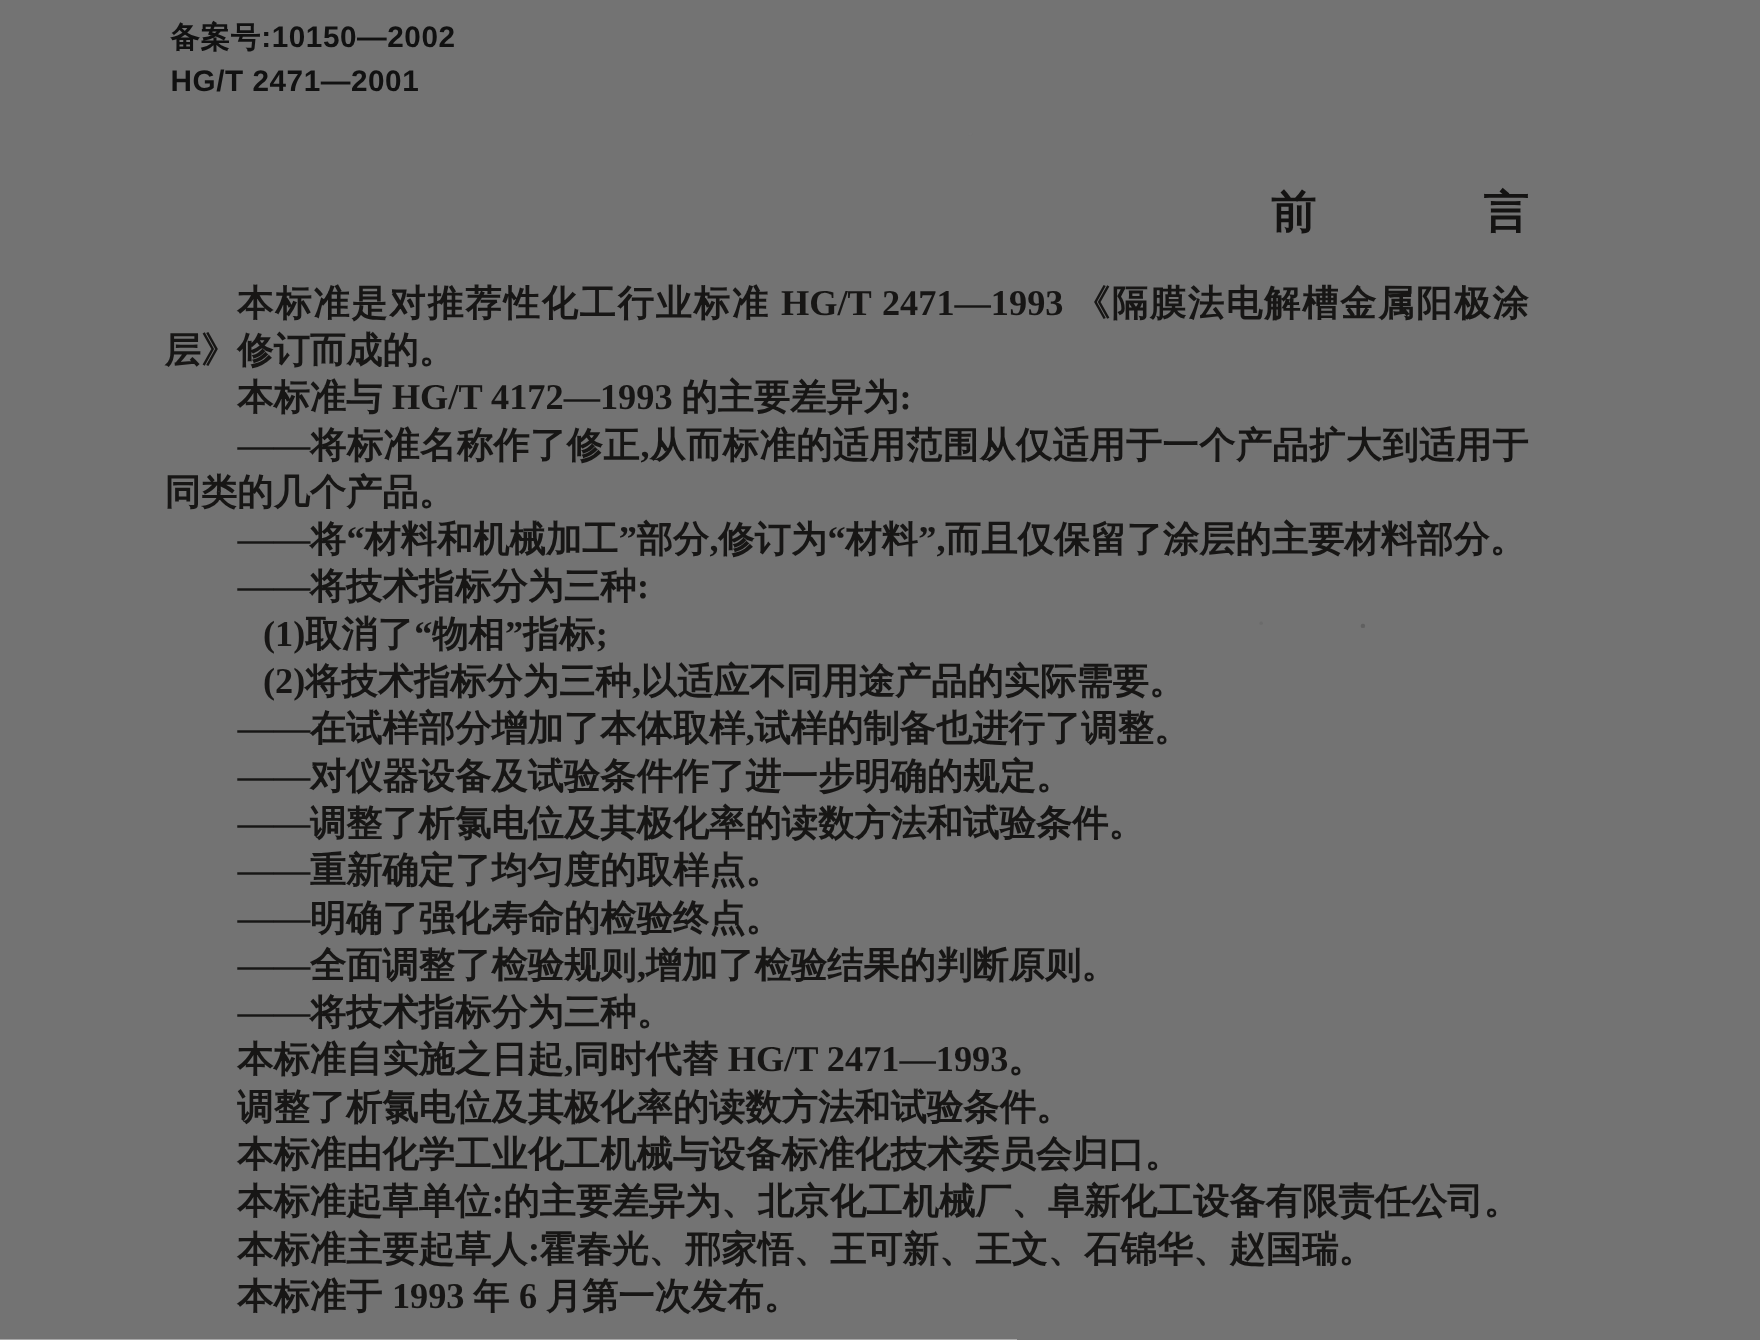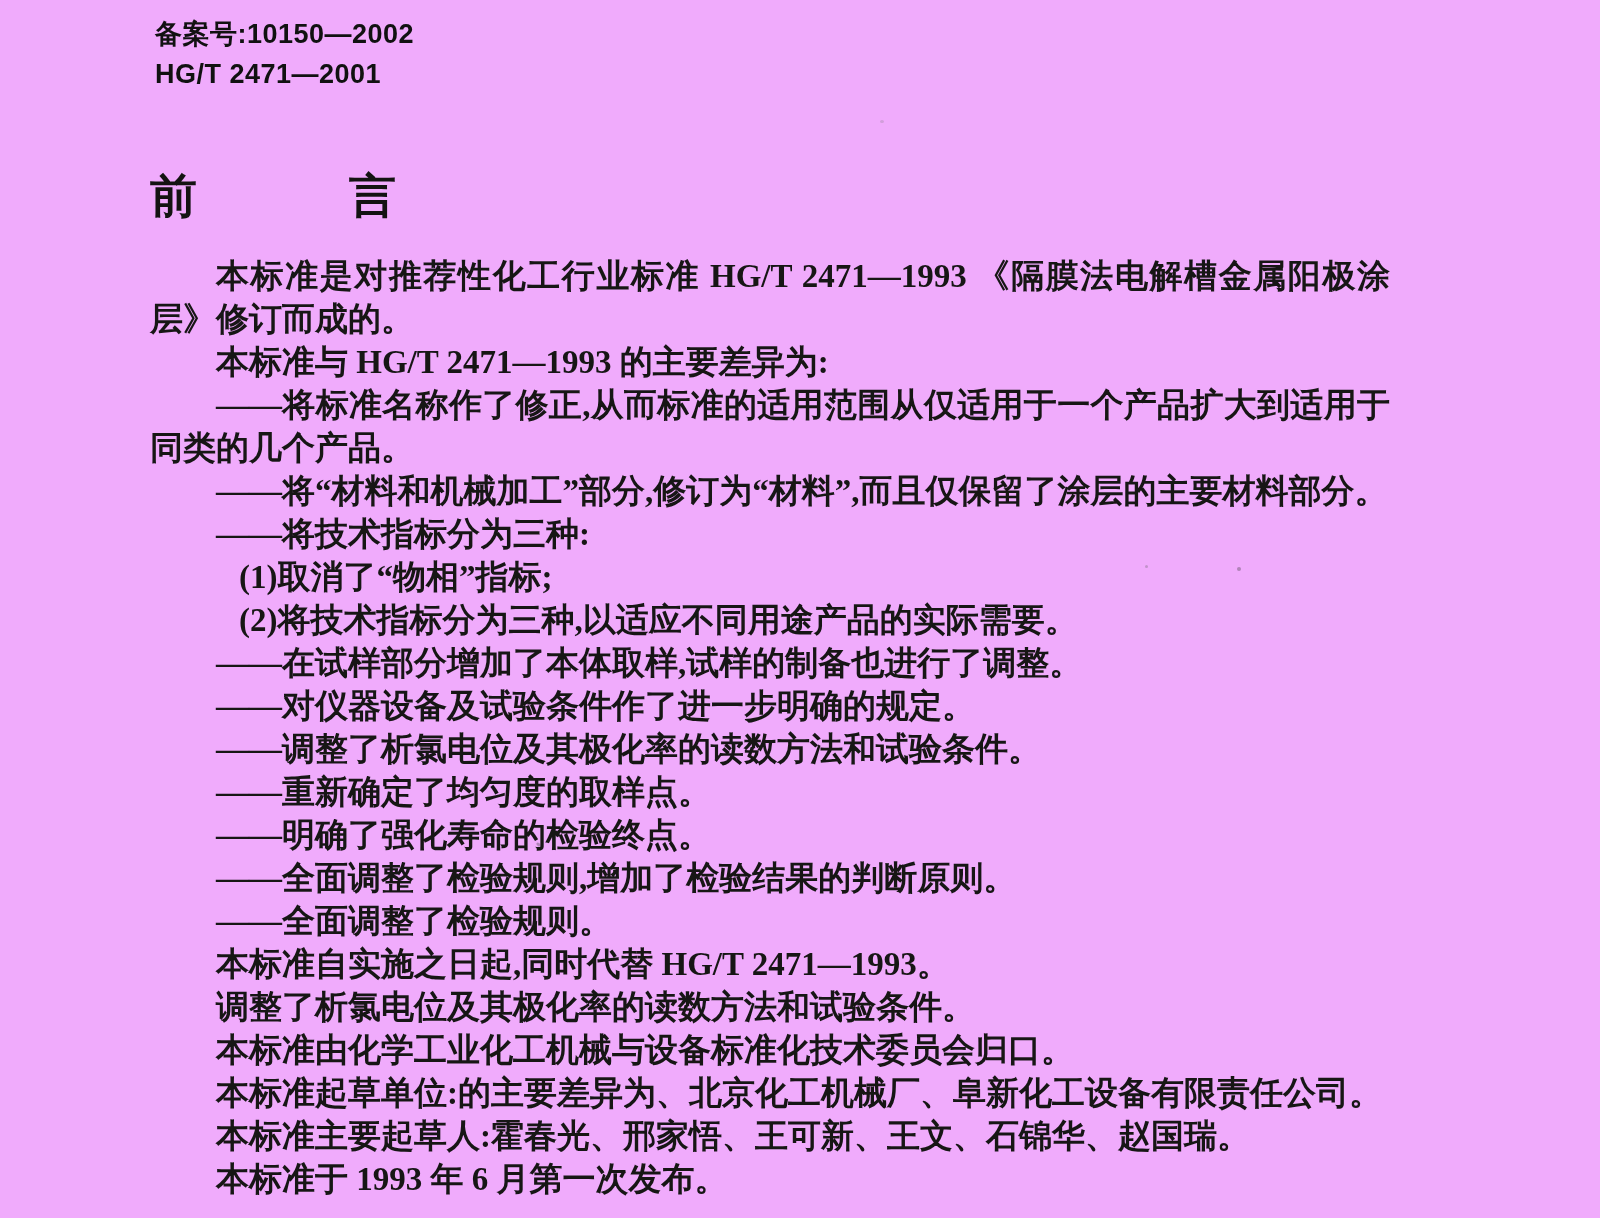--- a/index.html
+++ b/index.html
@@ -1,21 +1,21 @@
 <!DOCTYPE html>
 <html><head>
 <meta charset="utf-8">
 <style>
   * { margin: 0; padding: 0; box-sizing: border-box; }
   html, body { background: #ffffff; }
   .page {
     position: relative;
     width: 1600px;
     height: 1218px;
-    background: #f0abfc;
+    background: #737373;
     overflow: hidden;
     font-family: "Liberation Serif", "DejaVu Serif", serif;
     color: #151413;
     padding-left: 12px;
   }
   .header {
     position: absolute;
     left: 155px;
     top: 14px;
     font-family: "Liberation Sans", "DejaVu Sans", sans-serif;
@@ -23,22 +23,22 @@
     font-size: 27px;
     line-height: 40px;
     color: #111;
     letter-spacing: 0.5px;
   }
   .doc-title {
     position: absolute;
     left: 150px;
     top: 165px;
     width: 1240px;
-    text-align: left;
-    font-size: 47px;
+    text-align: right;
+    font-size: 41px;
     font-weight: bold;
     color: #141312;
     font-family: Liberation Serif, serif;
   }
   .doc-title .t-first { margin-right: 152px; }
   .body-text {
     position: absolute;
     left: 150px;
     top: 255px;
     width: 1240px;
@@ -69,33 +69,33 @@
     <div>备案号:10150—2002</div>
     <div>HG/T 2471—2001</div>
   </div>
 
   <div class="doc-title">
     <span class="t-first">前</span><span class="t-second">言</span>
   </div>
 
   <div class="body-text">
     <p class="p-indent">本标准是对推荐性化工行业标准 HG/T 2471—1993 《隔膜法电解槽金属阳极涂层》修订而成的。</p>
-    <p class="p-indent">本标准与 HG/T 2471—1993 的主要差异为:</p>
+    <p class="p-indent">本标准与 HG/T 4172—1993 的主要差异为:</p>
     <p class="p-indent">——将标准名称作了修正,从而标准的适用范围从仅适用于一个产品扩大到适用于同类的几个产品。</p>
     <p class="p-indent">——将“材料和机械加工”部分,修订为“材料”,而且仅保留了涂层的主要材料部分。</p>
     <p class="p-indent">——将技术指标分为三种:</p>
     <p class="p-num">(1)取消了“物相”指标;</p>
     <p class="p-num">(2)将技术指标分为三种,以适应不同用途产品的实际需要。</p>
     <p class="p-indent">——在试样部分增加了本体取样,试样的制备也进行了调整。</p>
     <p class="p-indent">——对仪器设备及试验条件作了进一步明确的规定。</p>
     <p class="p-indent">——调整了析氯电位及其极化率的读数方法和试验条件。</p>
     <p class="p-indent">——重新确定了均匀度的取样点。</p>
     <p class="p-indent">——明确了强化寿命的检验终点。</p>
     <p class="p-indent">——全面调整了检验规则,增加了检验结果的判断原则。</p>
-    <p class="p-indent">——全面调整了检验规则。</p>
+    <p class="p-indent">——将技术指标分为三种。</p>
     <p class="p-indent">本标准自实施之日起,同时代替 HG/T 2471—1993。</p>
     <p class="p-indent">调整了析氯电位及其极化率的读数方法和试验条件。</p>
     <p class="p-indent">本标准由化学工业化工机械与设备标准化技术委员会归口。</p>
     <p class="p-indent">本标准起草单位:的主要差异为、北京化工机械厂、阜新化工设备有限责任公司。</p>
     <p class="p-indent">本标准主要起草人:霍春光、邢家悟、王可新、王文、石锦华、赵国瑞。</p>
     <p class="p-indent">本标准于 1993 年 6 月第一次发布。</p>
   </div>
 
   <div class="speck s1"></div>
   <div class="speck s2"></div>

